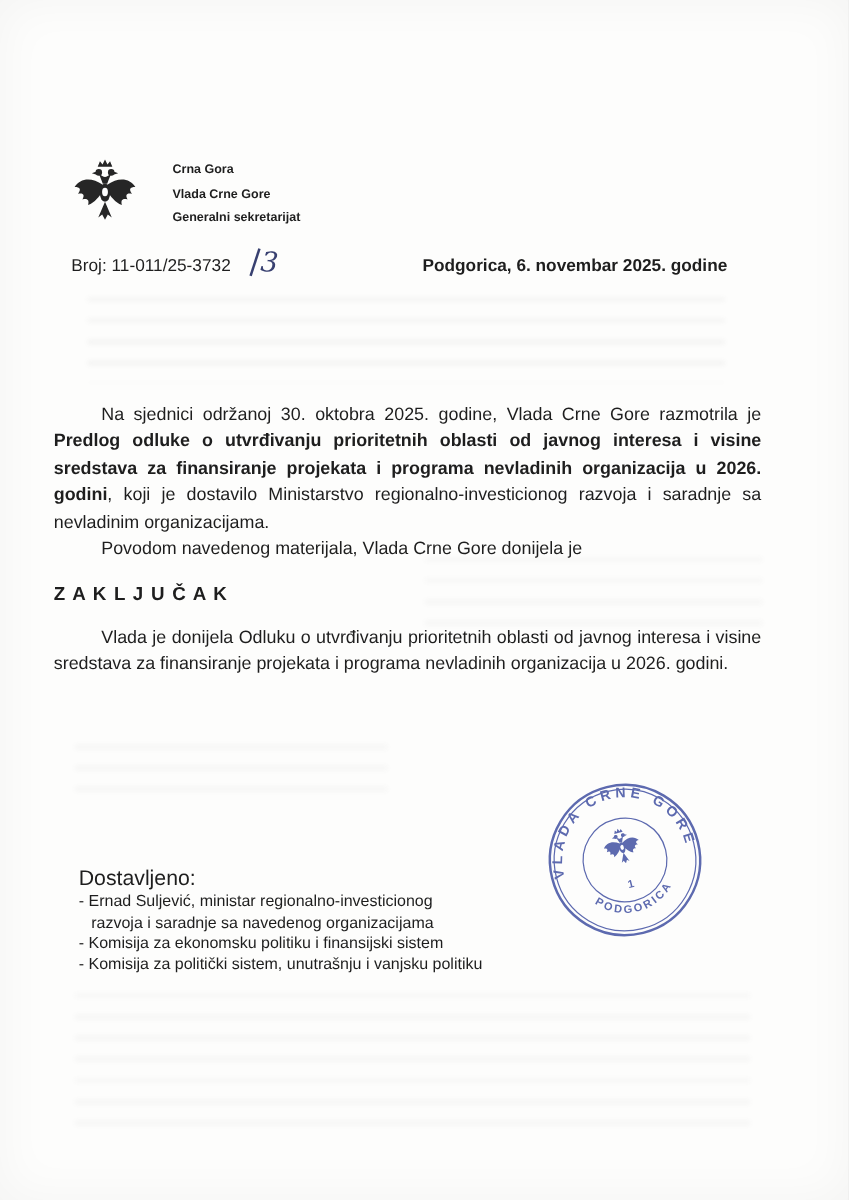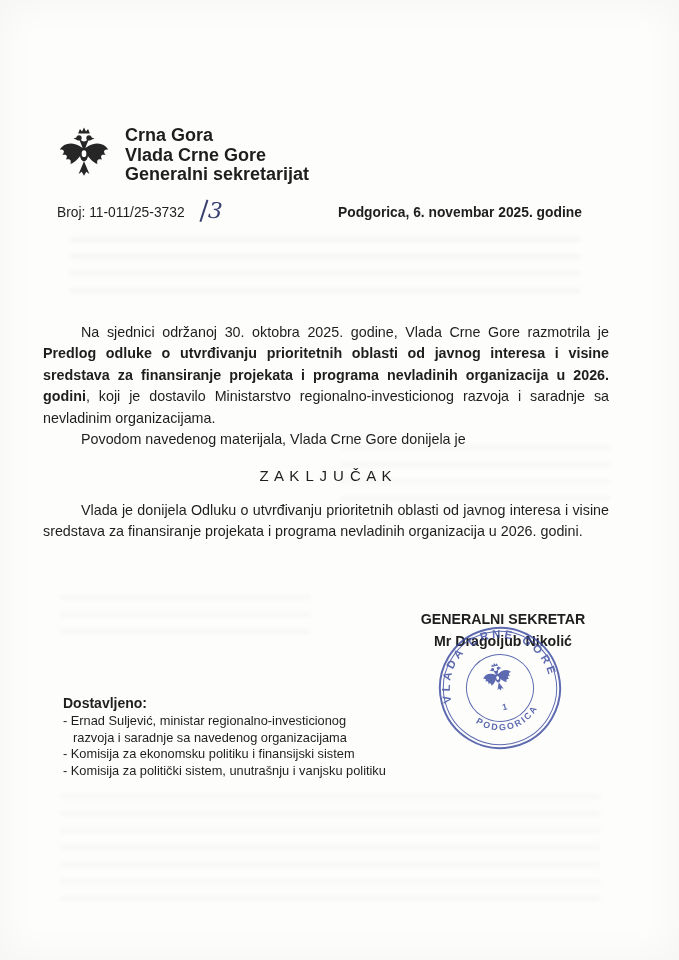--- a/index.html
+++ b/index.html
@@ -32,21 +32,21 @@
     display: flex;
     align-items: center;
   }
   .emblem {
     width: 54px;
     height: 58px;
     color: #262626;
     flex: 0 0 auto;
   }
   .emblem svg { width: 100%; height: 100%; }
-  .org { margin-left: 14px; font-weight: 700; font-size: 18px; line-height: 19.5px; }
+  .org { margin-left: 27px; font-weight: 700; font-size: 10px; line-height: 19.5px; }
 
   
   .meta {
     position: absolute;
     left: 57px;
     top: 205px;
     width: 566px;
     font-size: 13.8px;
   }
   .meta .number { display: inline-block; }
@@ -79,24 +79,24 @@
     top: 322px;
     width: 566px;
     font-size: 14.3px;
     line-height: 21.4px;
     text-align: justify;
   }
   .para { margin: 0; text-indent: 38px; }
   .para strong { font-weight: 700; }
   .heading {
     margin: 15px 0 13px;
-    text-align: center;
+    text-align: left;
     text-indent: 0;
     font-size: 15px;
-    font-weight: 400;
+    font-weight: 700;
     letter-spacing: 1px;
   }
 
   
   .signature {
     position: absolute;
     left: 399px;
     top: 608px;
     width: 208px;
     text-align: center;
@@ -125,21 +125,21 @@
   .stamp-number { fill: currentColor; font-size: 9px; font-weight: 700; }
 
   
   .distribution {
     position: absolute;
     left: 63px;
     top: 695px;
     font-size: 12.8px;
     line-height: 16.8px;
   }
-  .dist-label { font-weight: 700; font-size: 14px; margin-bottom: 1px; }
+  .dist-label { font-weight: 400; font-size: 17px; margin-bottom: 1px; }
   .dist-line.cont { padding-left: 10px; }
 </style>
 </head>
 <body>
 
 <svg width="0" height="0" style="position:absolute" aria-hidden="true">
   <defs>
     <symbol id="eagle" viewBox="0 0 60 64">
       <path fill="currentColor" d="M23.5 8 L25.5 3.2 L27.8 6 L30 1.5 L32.2 6 L34.5 3.2 L36.5 8 Z"></path>
       <circle fill="currentColor" cx="24.5" cy="13" r="2.9"></circle>
@@ -182,24 +182,20 @@
     <span class="place-date">Podgorica, 6. novembar 2025. godine</span>
   </div>
 
   <main class="body-text">
     <p class="para"><span>Na sjednici održanoj 30. oktobra 2025. godine, Vlada Crne Gore razmotrila je </span><strong>Predlog odluke o utvrđivanju prioritetnih oblasti od javnog interesa i visine sredstava za finansiranje projekata i programa nevladinih organizacija u 2026. godini</strong><span>, koji je dostavilo Ministarstvo regionalno-investicionog razvoja i saradnje sa nevladinim organizacijama.</span></p>
     <p class="para">Povodom navedenog materijala, Vlada Crne Gore donijela je</p>
     <h1 class="heading">Z A K L J U Č A K</h1>
     <p class="para">Vlada je donijela Odluku o utvrđivanju prioritetnih oblasti od javnog interesa i visine sredstava za finansiranje projekata i programa nevladinih organizacija u 2026. godini.</p>
   </main>
 
-  <div class="signature">
-    <div class="sig-title">GENERALNI SEKRETAR</div>
-    <div class="sig-name">Mr Dragoljub Nikolić</div>
-  </div>
 
   <div class="stamp">
     <svg viewBox="0 0 130 130">
       <defs>
         <path id="stampArcTop" d="M 14 65 A 51 51 0 0 1 116 65"></path>
         <path id="stampArcBottom" d="M 22 65 A 43 43 0 0 0 108 65"></path>
       </defs>
       <circle class="stamp-ring" cx="65" cy="65" r="61"></circle>
       <circle class="stamp-ring thin" cx="65" cy="65" r="57.5"></circle>
       <circle class="stamp-ring thin" cx="65" cy="65" r="34"></circle>

